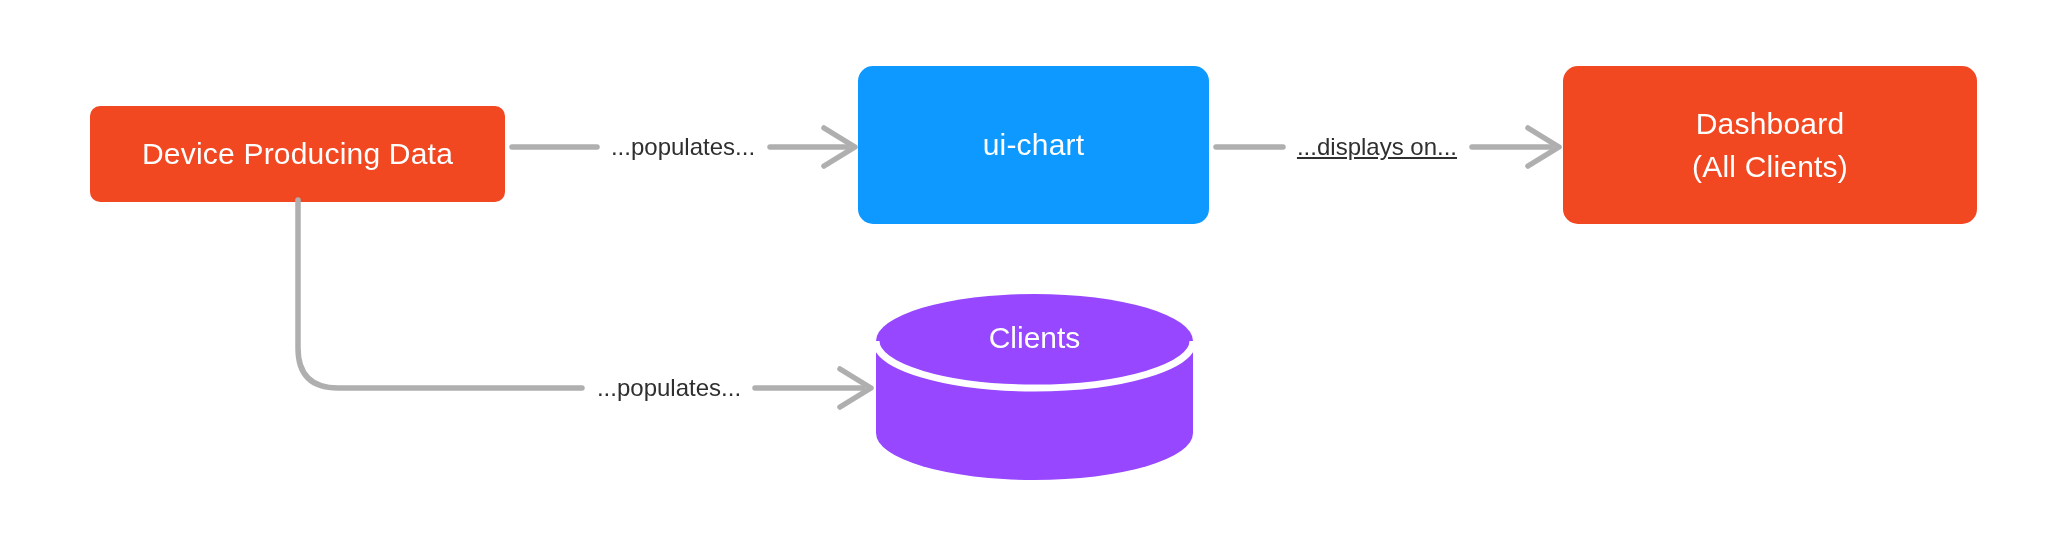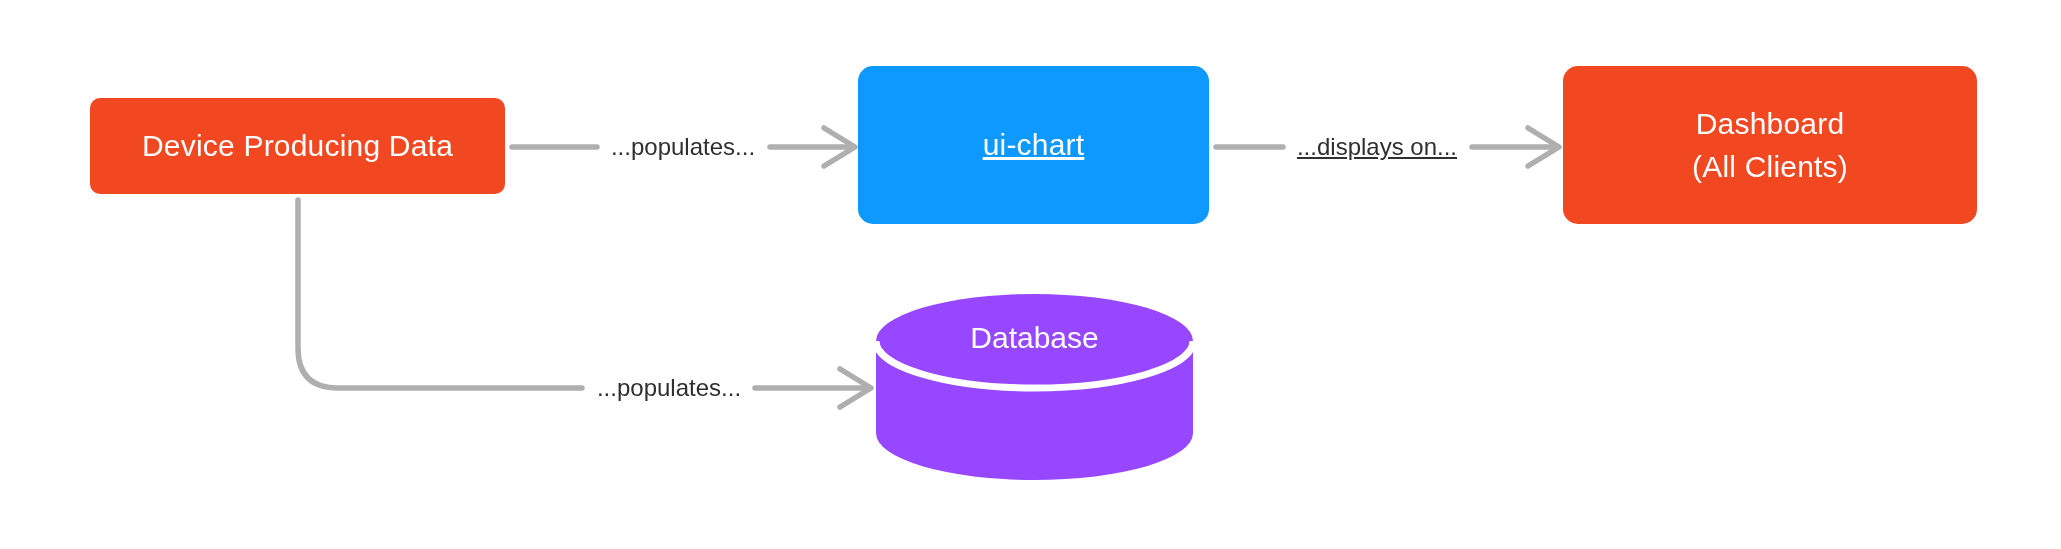--- a/index.html
+++ b/index.html
@@ -20,29 +20,28 @@
     align-items: center;
     justify-content: center;
     flex-direction: column;
     color: var(--node-text, #fff);
     font-size: 30px;
     font-weight: 500;
     letter-spacing: 0.2px;
     text-align: center;
   }
   .node-device {
-    left: 90px; top: 98px; width: 415px; height: 96px;
+    left: 90px; top: 106px; width: 415px; height: 96px;
     background: var(--node-red, #F24822);
     border-radius: 10px;
   }
   .node-uichart {
     left: 858px; top: 66px; width: 351px; height: 158px;
     background: var(--node-blue, #0D99FF);
     border-radius: 15px;
-    text-decoration: underline;
   }
   .node-dashboard {
     left: 1563px; top: 66px; width: 414px; height: 158px;
     background: var(--node-red, #F24822);
     border-radius: 15px;
     line-height: 43px;
   }
   .edge-svg { position: absolute; overflow: visible; }
   .edge-stroke {
     fill: none;
@@ -114,15 +113,15 @@
     <path class="edge-stroke" d="M30,6 V154 Q30,194 70,194 H314"></path>
     <path class="edge-stroke" d="M487,194 H595"></path>
     <path class="edge-stroke" d="M572,175 L603,194 L572,213"></path>
   </svg>
   <div class="edge-label" style="left:581px; top:371px;">...populates...</div>
 
   <svg class="cylinder-svg" width="317" height="186" viewBox="0 0 317 186">
     <path class="cyl-body" d="M0,47 A158.5,47 0 0 1 317,47 V139 A158.5,47 0 0 1 0,139 Z"></path>
     <path class="cyl-split" d="M0,47 A158.5,47 0 0 0 317,47"></path>
   </svg>
-  <div class="db-label">Database</div>
+  <div class="db-label">Clients</div>
 
 </div>
 
 </body></html>

